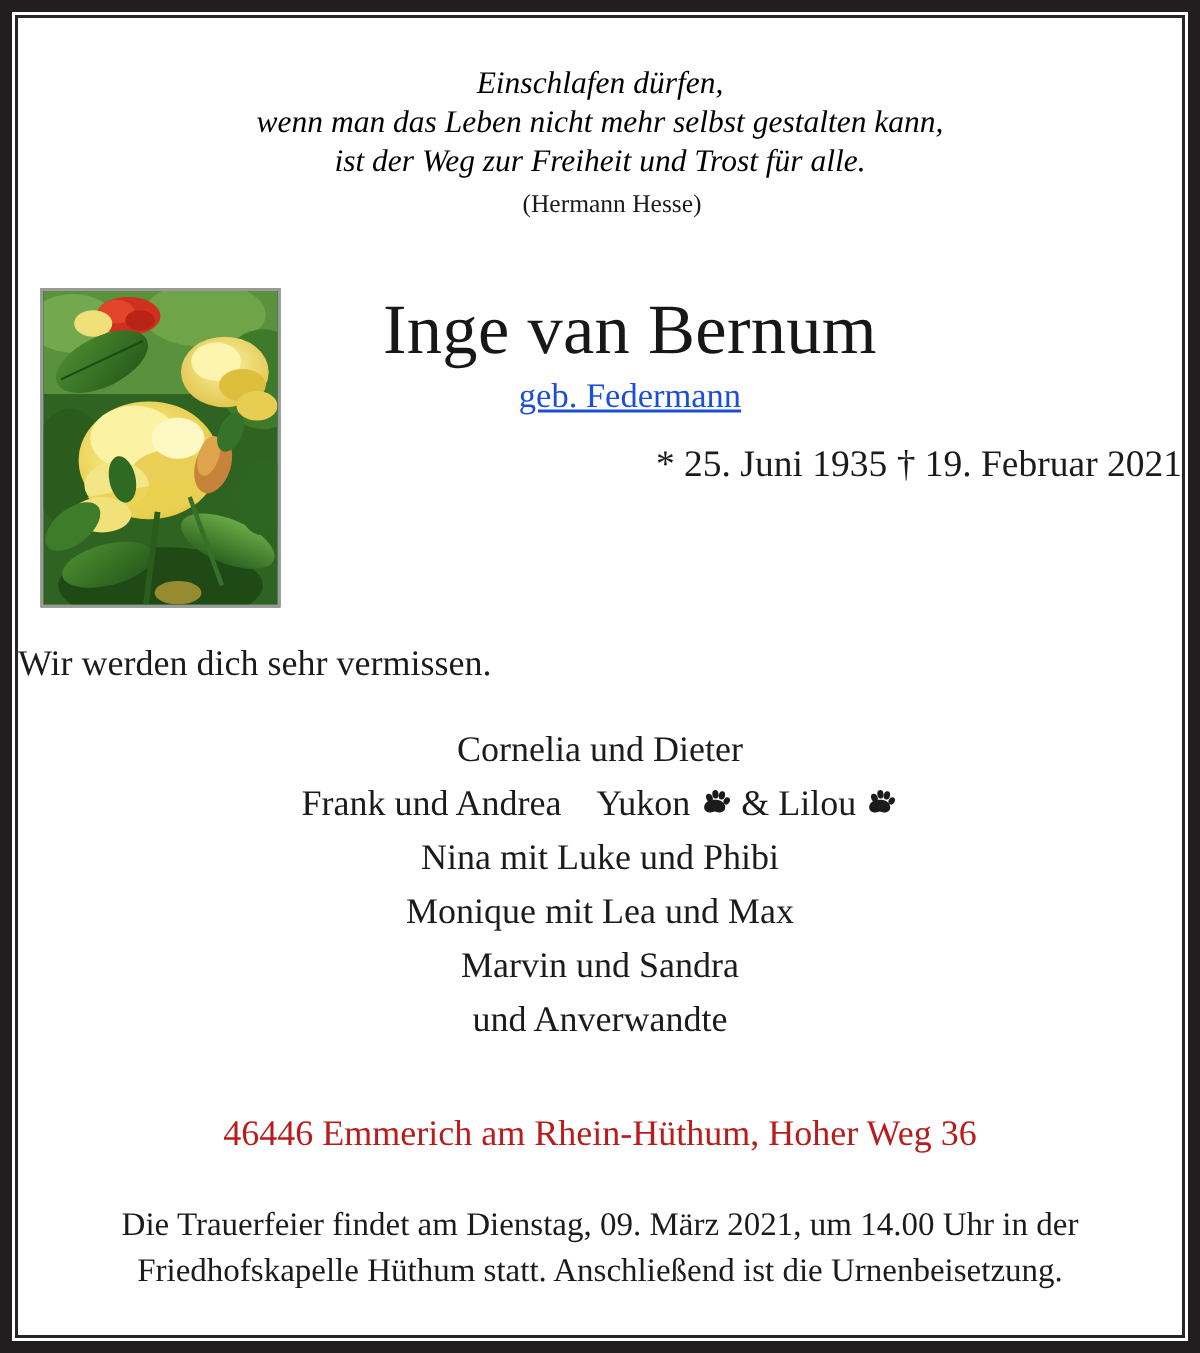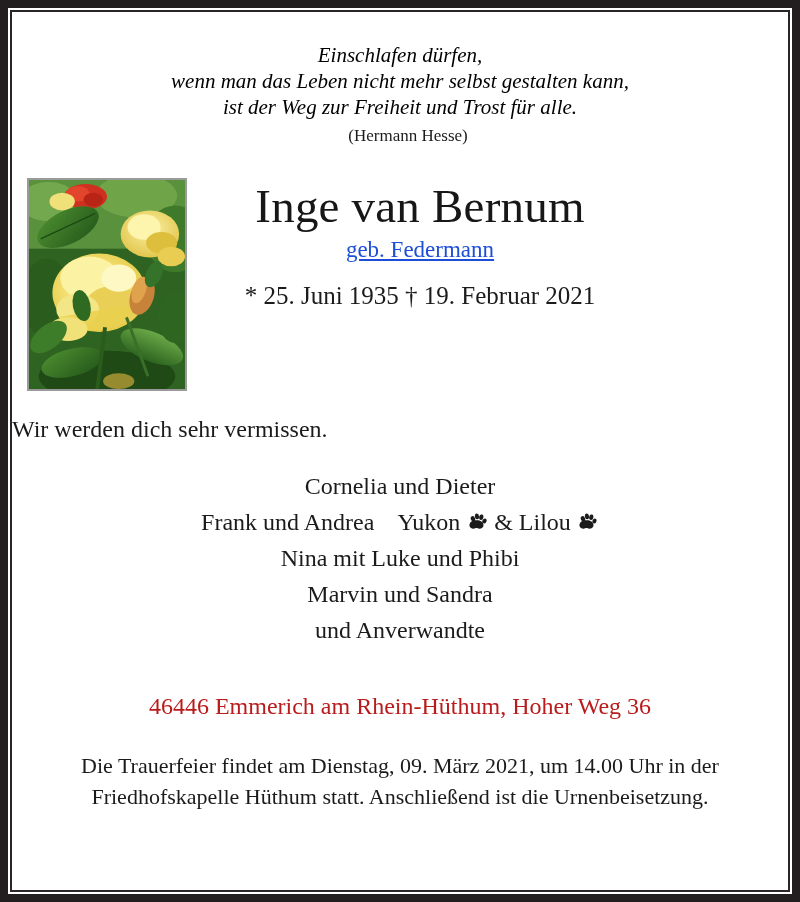--- a/index.html
+++ b/index.html
@@ -51,21 +51,21 @@
     font-size: 17px;
     line-height: 24px;
     margin-top: 4px;
     color: #1b1b1b;
     padding-left: 16px;
   }
 
   
   .portrait-row {
     position: relative;
-    margin-top: 30px;
+    margin-top: 44px;
     height: 232px;
   }
   .rose-photo {
     position: absolute;
     left: 15px;
     top: 0px;
     width: 160px;
     height: 213px;
     border: 2px solid #9a9a9a;
     box-sizing: border-box;
@@ -90,20 +90,21 @@
     line-height: 30px;
     margin-top: 1px;
     color: #1d4ed8;
     text-decoration: underline;
   }
   .life-dates {
     font-size: 25px;
     line-height: 34px;
     margin-top: 14px;
     color: #1b1b1b;
+    text-align: right;
   }
 
   
   .message-block {
     text-align: left;
     margin-top: 2px;
   }
   .farewell-line {
     font-size: 24px;
     line-height: 34px;
@@ -249,20 +250,21 @@
               <ellipse cx="20.6" cy="11.2" rx="2.5" ry="3.2" fill="#1b1b1b" transform="rotate(28 20.6 11.2)"></ellipse>
               <path d="M13 10.2 c4.6 0 7.6 3.2 7.6 6.4 c0 2.6 -2.4 4.2 -5.2 4.2 c-1.6 0 -2.4 -0.7 -3.6 -0.7 c-1.2 0 -2 0.7 -3.6 0.7 c-2.8 0 -5.2 -1.6 -5.2 -4.2 c0 -3.2 3 -6.4 7.6 -6.4 z" fill="#1b1b1b" transform="translate(-1.2 0)"></path>
             </svg></span><span> &amp; Lilou </span><span class="paw-icon"><svg viewBox="0 0 24 24">
               <ellipse cx="6.2" cy="8.6" rx="2.7" ry="3.5" fill="#1b1b1b" transform="rotate(-20 6.2 8.6)"></ellipse>
               <ellipse cx="11.2" cy="5.6" rx="2.6" ry="3.6" fill="#1b1b1b" transform="rotate(-6 11.2 5.6)"></ellipse>
               <ellipse cx="16.6" cy="6.6" rx="2.6" ry="3.5" fill="#1b1b1b" transform="rotate(12 16.6 6.6)"></ellipse>
               <ellipse cx="20.6" cy="11.2" rx="2.5" ry="3.2" fill="#1b1b1b" transform="rotate(28 20.6 11.2)"></ellipse>
               <path d="M13 10.2 c4.6 0 7.6 3.2 7.6 6.4 c0 2.6 -2.4 4.2 -5.2 4.2 c-1.6 0 -2.4 -0.7 -3.6 -0.7 c-1.2 0 -2 0.7 -3.6 0.7 c-2.8 0 -5.2 -1.6 -5.2 -4.2 c0 -3.2 3 -6.4 7.6 -6.4 z" fill="#1b1b1b" transform="translate(-1.2 0)"></path>
             </svg></span></div>
       <div class="survivor-line">Nina mit Luke und Phibi</div>
+      <div class="survivor-line">Monique mit Lea und Max</div>
       <div class="survivor-line">Marvin und Sandra</div>
       <div class="survivor-line">und Anverwandte</div>
     </div>
 
     <div class="address-line">46446 Emmerich am Rhein-Hüthum, Hoher Weg 36</div>
 
     <div class="service-block">
       <div class="service-line">Die Trauerfeier findet am Dienstag, 09. März 2021, um 14.00 Uhr in der</div>
       <div class="service-line">Friedhofskapelle Hüthum statt. Anschließend ist die Urnenbeisetzung.</div>
     </div>

